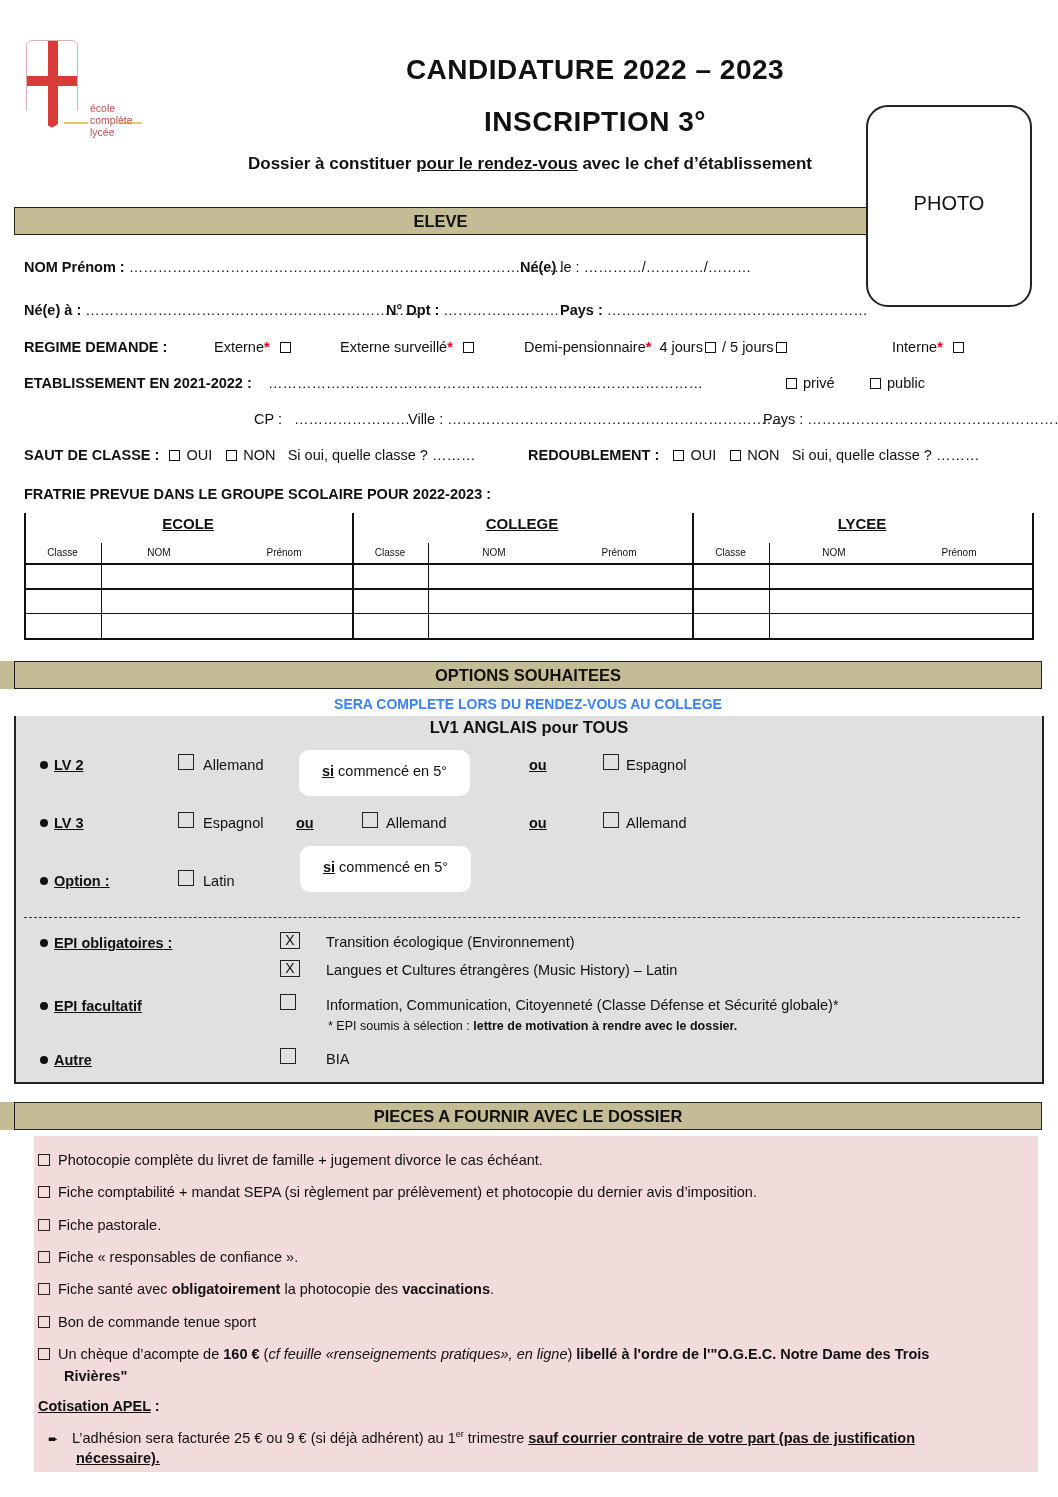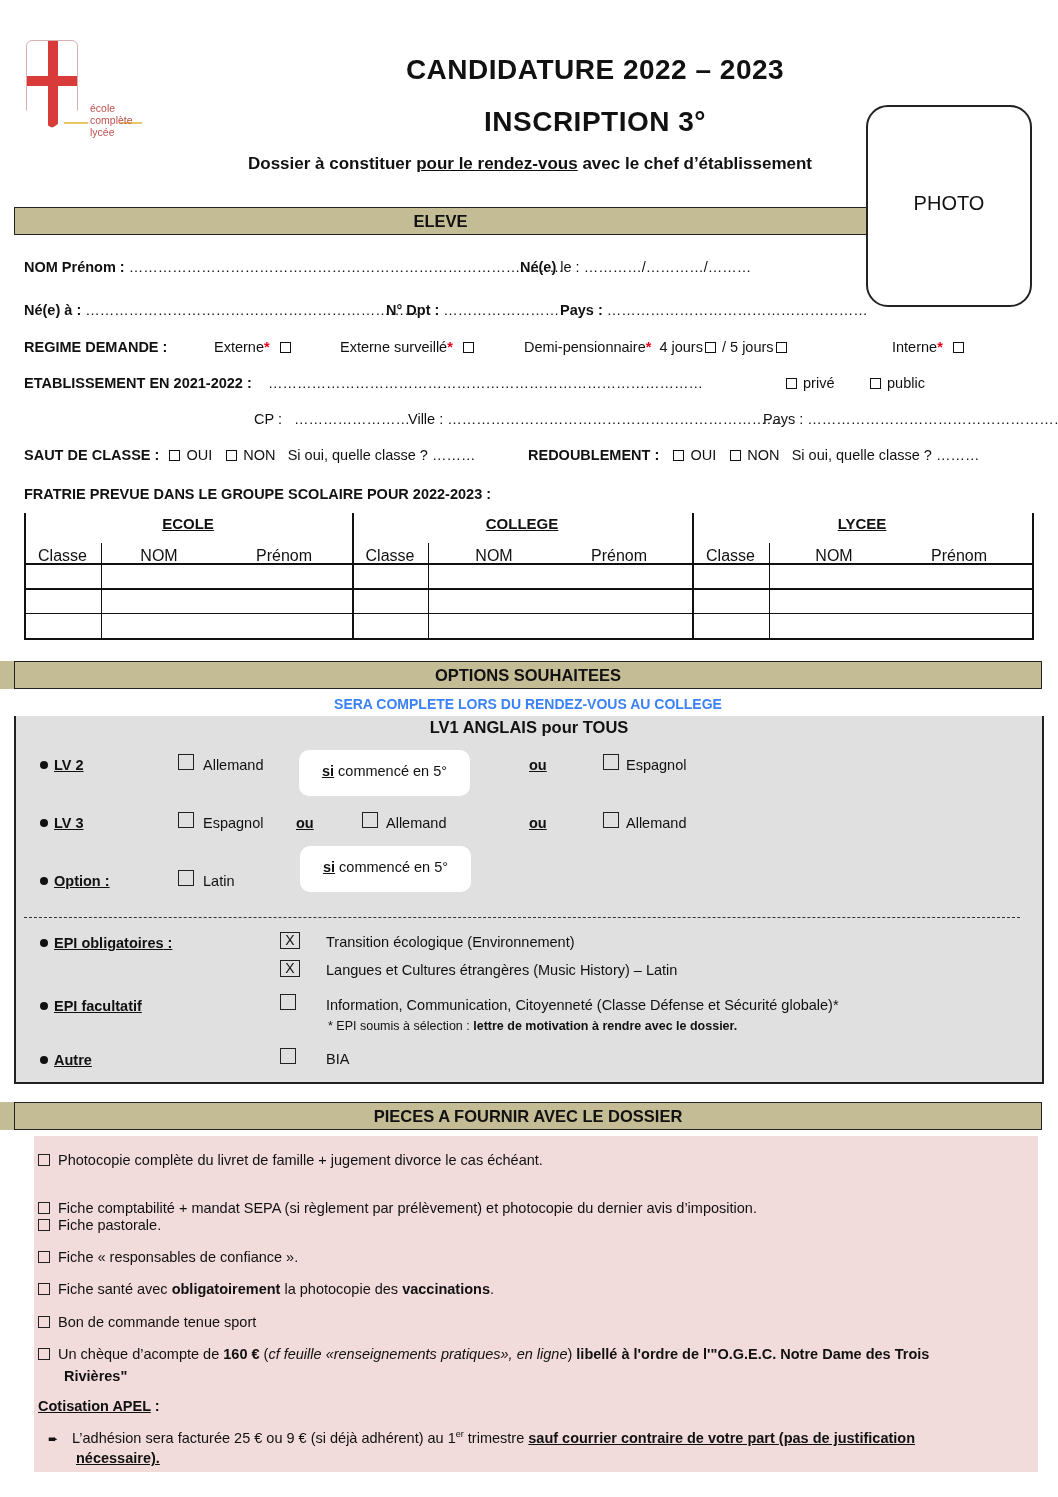--- a/index.html
+++ b/index.html
@@ -27,21 +27,21 @@
   .photo span { margin-top: -2px; }
 
   .section-bar { background: #c4bc95; border: 1.5px solid #222; text-align: center; font-weight: bold; font-size: 16.5px; }
   .eleve-bar { left: 14px; top: 207px; width: 852px; height: 28px; line-height: 26px; border-right: none; }
   .side-tab { background: #c4bc95; }
 
   .row { font-size: 14.5px; white-space: nowrap; text-align: center; }
   .chk { display:inline-block; width: 11px; height: 11px; border: 1.5px solid #111; vertical-align: -1px; margin: 0 2px; }
   .frat-grid { position:absolute; left:24px; top:513px; width:1009px; height:127px; }
   .tline { position:absolute; background:#111; }
-  .tcell { position:absolute; text-align:center; font-size: 16px; }
+  .tcell { position:absolute; text-align:center; font-size: 10px; }
   .thead { position:absolute; text-align:center; font-size: 15px; font-weight:bold; text-decoration: underline; }
 
   
   .opt-bar { left: 14px; top: 661px; width: 1028px; height: 28px; line-height: 26px; }
   .opt-side { left: 0px; top: 661px; width: 14px; height: 28px; }
   .opt-note { left: 14px; top: 696px; width: 1028px; text-align:center; font-size: 14px; font-weight: bold; color: #3b82f6; }
   .opt-box { left: 14px; top: 716px; width: 1030px; height: 368px; background: #e0e0e0; border-left: 2px solid #222; border-right: 2px solid #222; border-bottom: 2px solid #222; }
   .opt-title { left: 14px; top: 718px; width: 1030px; text-align: center; font-size: 16.5px; font-weight: bold; }
   .pill { position:absolute; background:#fff; border-radius: 10px; font-size: 14.5px; text-align:center; }
   .optlbl { position:absolute; font-size: 14.5px; font-weight: bold; text-decoration: underline; }
@@ -243,21 +243,21 @@
 <div class="optlbl" style="left:40px; top:1052px;"><span class="bullet"></span><span>Autre</span></div>
 <div class="obox" style="left:280px; top:1048px;"></div>
 <div class="otxt" style="left:326px; top:1051px;">BIA</div>
 
 <div class="abs side-tab pc-side"></div>
 <div class="abs section-bar pc-bar">PIECES A FOURNIR AVEC LE DOSSIER</div>
 <div class="abs pc-box"></div>
 
 <div id="pieces-list">
     <div class="pc-item" style="top: 1152px;"><span class="pc-chk"></span><span>Photocopie complète du livret de famille + jugement divorce le cas échéant.</span></div>
-    <div class="pc-item" style="top: 1184px; margin-top: 16px;"><span class="pc-chk"></span><span>Fiche comptabilité + mandat SEPA (si règlement par prélèvement) et photocopie du dernier avis d’imposition.</span></div>
+    <div class="pc-item" style="top: 1184px;"><span class="pc-chk"></span><span>Fiche comptabilité + mandat SEPA (si règlement par prélèvement) et photocopie du dernier avis d’imposition.</span></div>
     <div class="pc-item" style="top: 1217px;"><span class="pc-chk"></span><span>Fiche pastorale.</span></div>
     <div class="pc-item" style="top: 1249px;"><span class="pc-chk"></span><span>Fiche « responsables de confiance ».</span></div>
     <div class="pc-item" style="top: 1281px;"><span class="pc-chk"></span><span>Fiche santé avec </span><span style="font-weight: bold;">obligatoirement</span><span> la photocopie des </span><span style="font-weight: bold;">vaccinations</span><span>.</span></div>
     <div class="pc-item" style="top: 1314px;"><span class="pc-chk"></span><span>Bon de commande tenue sport</span></div>
     <div class="pc-item" style="top: 1346px;"><span class="pc-chk"></span><span>Un chèque d’acompte de </span><span style="font-weight: bold;">160 €</span><span> (</span><span style="font-style: italic;">cf feuille «renseignements pratiques», en ligne</span><span>) </span><span style="font-weight: bold;">libellé à l'ordre de l'"O.G.E.C. Notre Dame des Trois</span></div>
   </div>
 
 <div class="pc-item" style="left:64px; top:1368px;"><span class="b">Rivières"</span></div>
 
 <div class="pc-item" style="top:1398px;">

